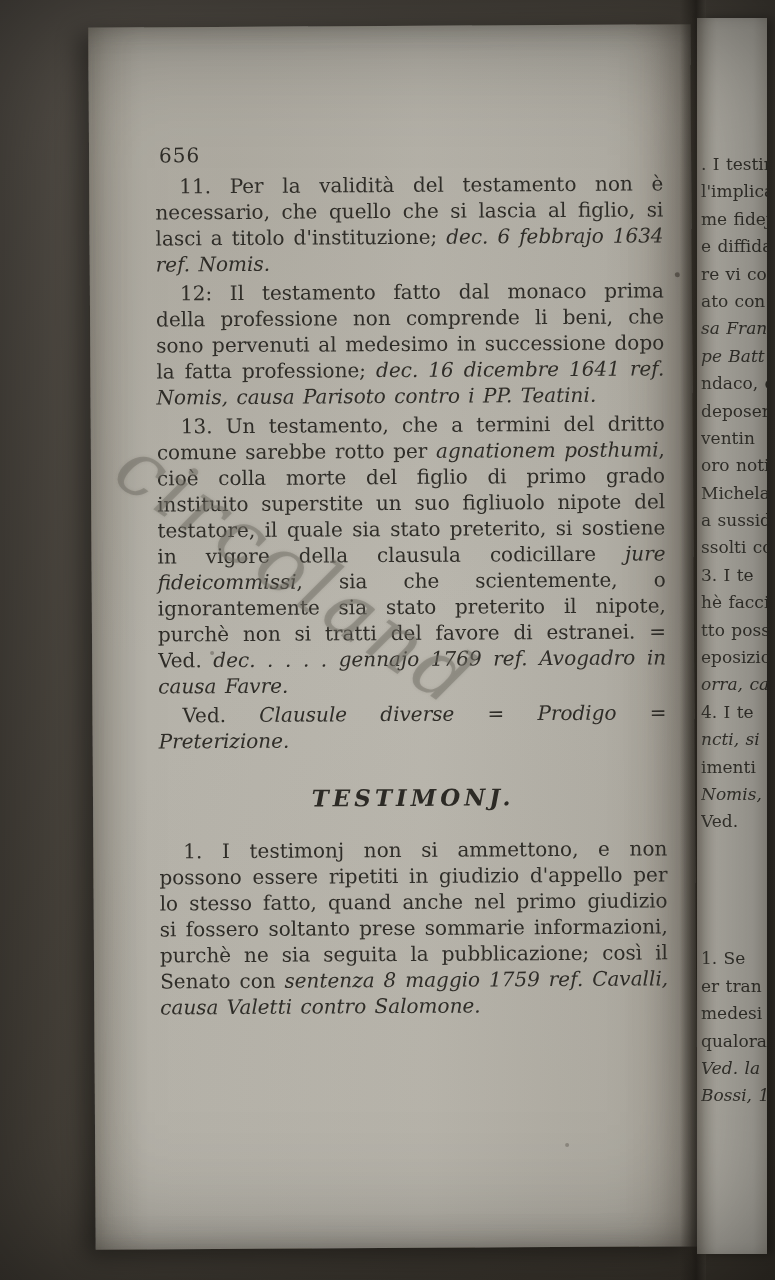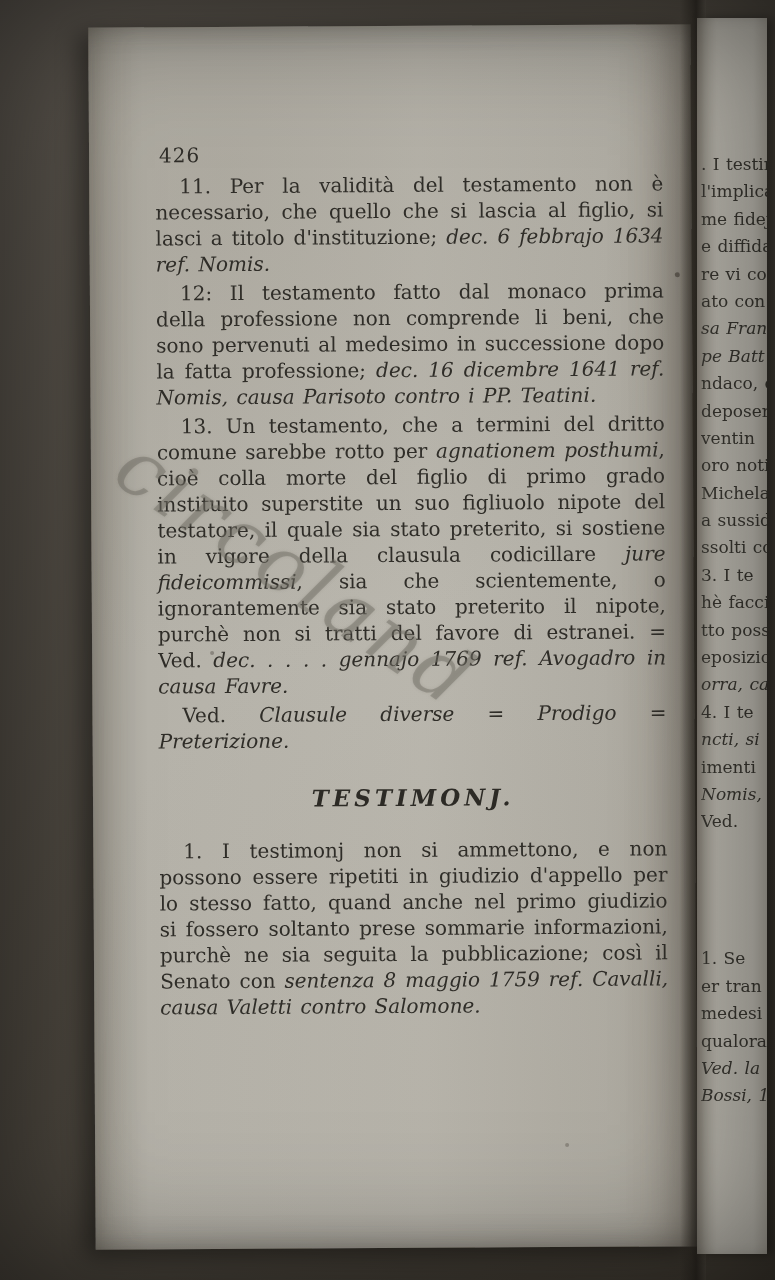--- a/index.html
+++ b/index.html
@@ -74,21 +74,21 @@
   .speck.s2{left:118px;top:624px;width:4px;height:4px;background:rgba(55,49,42,0.35);}
   .speck.s3{left:470px;top:1118px;width:4px;height:4px;background:rgba(55,49,42,0.30);}
   .speck.s4{left:640px;top:905px;width:6px;height:4px;background:rgba(60,54,46,0.30);}
 </style>
 </head>
 <body>
 
 <div class="photo">
 
   <div class="page">
-    <div class="page-number">426</div>
+    <div class="page-number">656</div>
 
     <div class="text-block" id="text-block">
         <p class="para"><span>11. Per la validità del testamento non è necessario, che quello che si lascia al figlio, si lasci a titolo d'instituzione; </span><span class="it">dec. 6 febbrajo 1634 ref. Nomis.</span></p>
         <p class="para"><span>12: Il testamento fatto dal monaco prima della professione non comprende li beni, che sono pervenuti al medesimo in successione dopo la fatta professione; </span><span class="it">dec. 16 dicembre 1641 ref. Nomis, causa Parisoto contro i PP. Teatini.</span></p>
         <p class="para"><span>13. Un testamento, che a termini del dritto comune sarebbe rotto per </span><span class="it">agnationem posthumi</span><span>, cioè colla morte del figlio di primo grado instituito superstite un suo figliuolo nipote del testatore, il quale sia stato preterito, si sostiene in vigore della clausula codicillare </span><span class="it">jure fideicommissi</span><span>, sia che scientemente, o ignorantemente sia stato preterito il nipote, purchè non si tratti del favore di estranei. = Ved. </span><span class="it">dec. . . . . gennajo 1769 ref. Avogadro in causa Favre.</span></p>
         <p class="para"><span>Ved. </span><span class="it">Clausule diverse = Prodigo = Preterizione.</span></p>
         <div class="heading">TESTIMONJ.</div>
         <p class="para"><span>1. I testimonj non si ammettono, e non possono essere ripetiti in giudizio d'appello per lo stesso fatto, quand anche nel primo giudizio si fossero soltanto prese sommarie informazioni, purchè ne sia seguita la pubblicazione; così il Senato con </span><span class="it">sentenza 8 maggio 1759 ref. Cavalli, causa Valetti contro Salomone.</span></p>
       </div>
 

